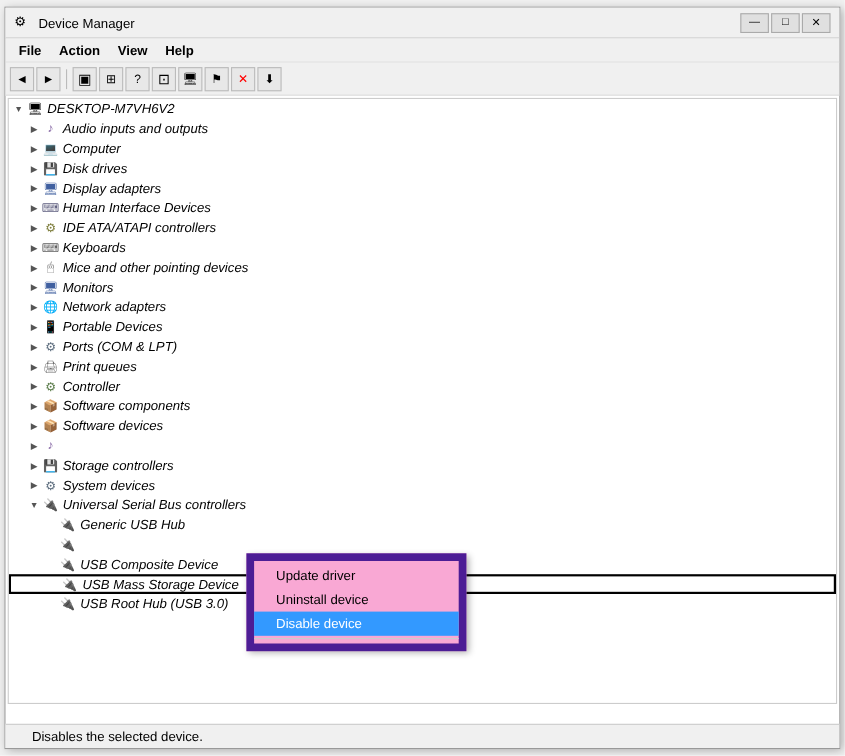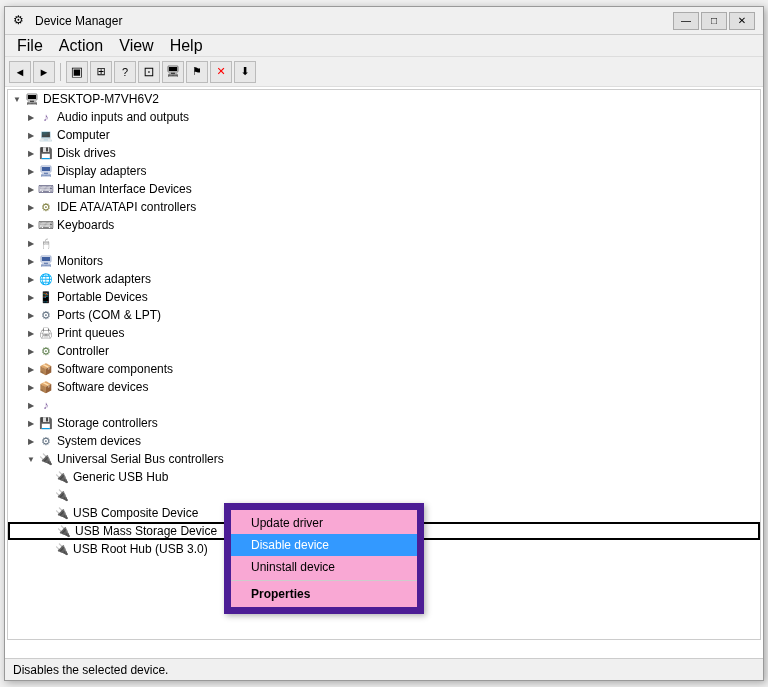--- a/index.html
+++ b/index.html
@@ -60,22 +60,23 @@
       background: #f0f0f0;
       border-bottom: 1px solid #ddd;
       padding: 2px 4px;
       display: flex;
       gap: 0;
       height: 22px;
       align-items: center;
     }
     .menu-item {
       padding: 2px 8px;
-      font-size: 16px;
+      font-size: 12px;
       cursor: pointer;
+      font-weight: bold;
     }
     .toolbar {
       background: #f0f0f0;
       border-bottom: 1px solid #ddd;
       padding: 3px 4px;
       display: flex;
       align-items: center;
       gap: 2px;
       height: 30px;
     }
@@ -139,31 +140,32 @@
       height: 16px;
       margin-right: 3px;
       flex-shrink: 0;
       display: flex;
       align-items: center;
       justify-content: center;
       font-size: 11px;
     }
     .item-label {
       font-size: 12px;
+      font-style: italic;
     }
     .indent-1 { padding-left: 16px; }
     .indent-2 { padding-left: 32px; }
     .selected-context {
       border: 2px solid #000;
       background: #fff;
     }
     .status-bar {
       background: #f0f0f0;
       border-top: 1px solid #ccc;
-      padding: 2px 8px;
+      padding: 2px 24px;
       font-size: 12px;
       height: 22px;
       display: flex;
       align-items: center;
       margin-top: 16px;
     }
 
     
     .context-menu {
       position: absolute;
@@ -280,20 +282,21 @@
 
       <div class="tree-item indent-1">
         <span class="expand-arrow">▶</span>
         <span class="item-icon" style="color:#606060;">⌨</span>
         <span class="item-label">Keyboards</span>
       </div>
 
       <div class="tree-item indent-1">
         <span class="expand-arrow">▶</span>
         <span class="item-icon" style="color:#606060;">🖱</span>
+        <span class="item-label">Mice and other pointing devices</span>
       </div>
 
       <div class="tree-item indent-1">
         <span class="expand-arrow">▶</span>
         <span class="item-icon" style="color:#4060a0;">🖥</span>
         <span class="item-label">Monitors</span>
       </div>
 
       <div class="tree-item indent-1">
         <span class="expand-arrow">▶</span>
@@ -384,24 +387,23 @@
       </div>
 
       <div class="tree-item indent-2">
         <span class="expand-placeholder"></span>
         <span class="item-icon" style="color:#5080c0;">🔌</span>
         <span class="item-label">USB Root Hub (USB 3.0)</span>
       </div>
 
       <div class="context-menu">
         <div class="ctx-item">Update driver</div>
+        <div class="ctx-item">Uninstall device</div>
         <div class="ctx-item active">Disable device</div>
-        <div class="ctx-item">Uninstall device</div>
         <div class="ctx-sep"></div>
-        <div class="ctx-item bold">Properties</div>
       </div>
 
     </div>
   </div>
 
   <div class="status-bar">
     <span>Disables the selected device.</span>
   </div>
 </div>
 

